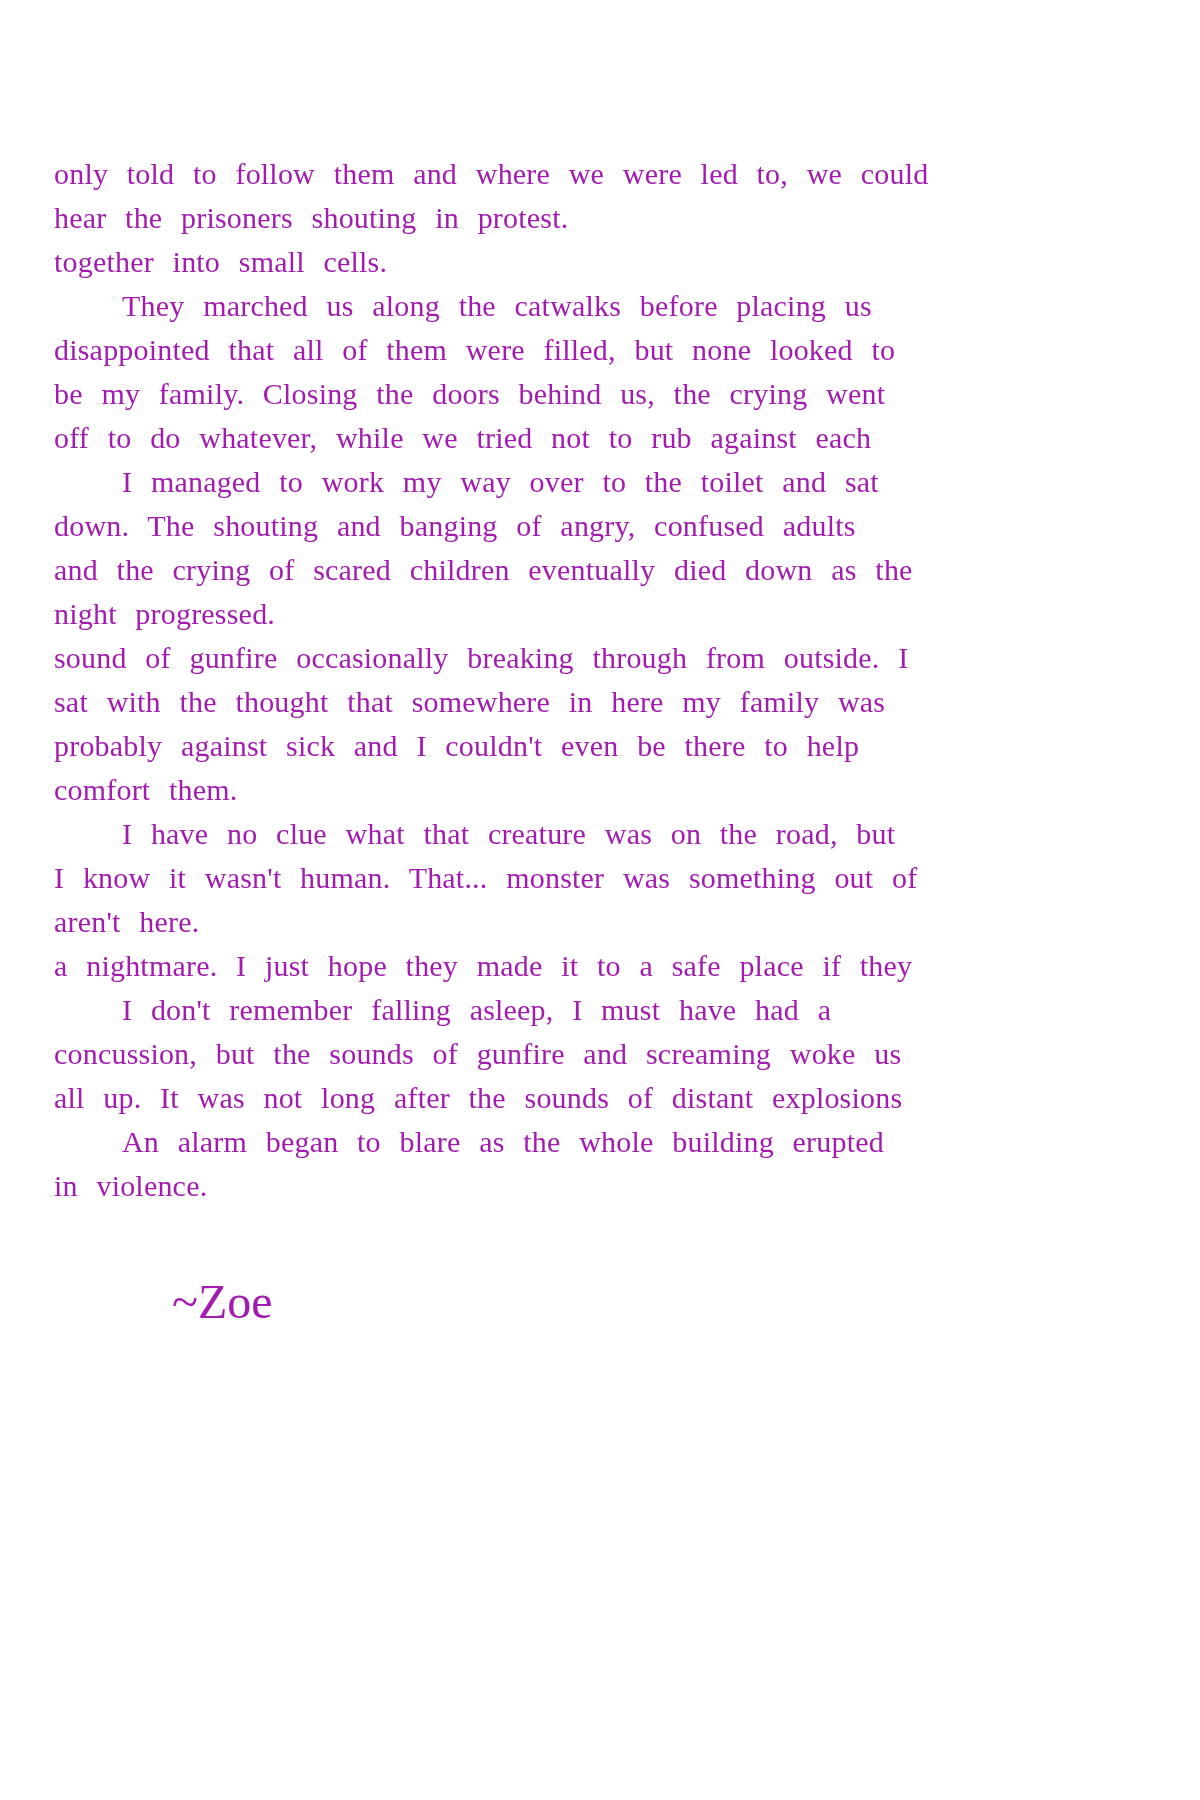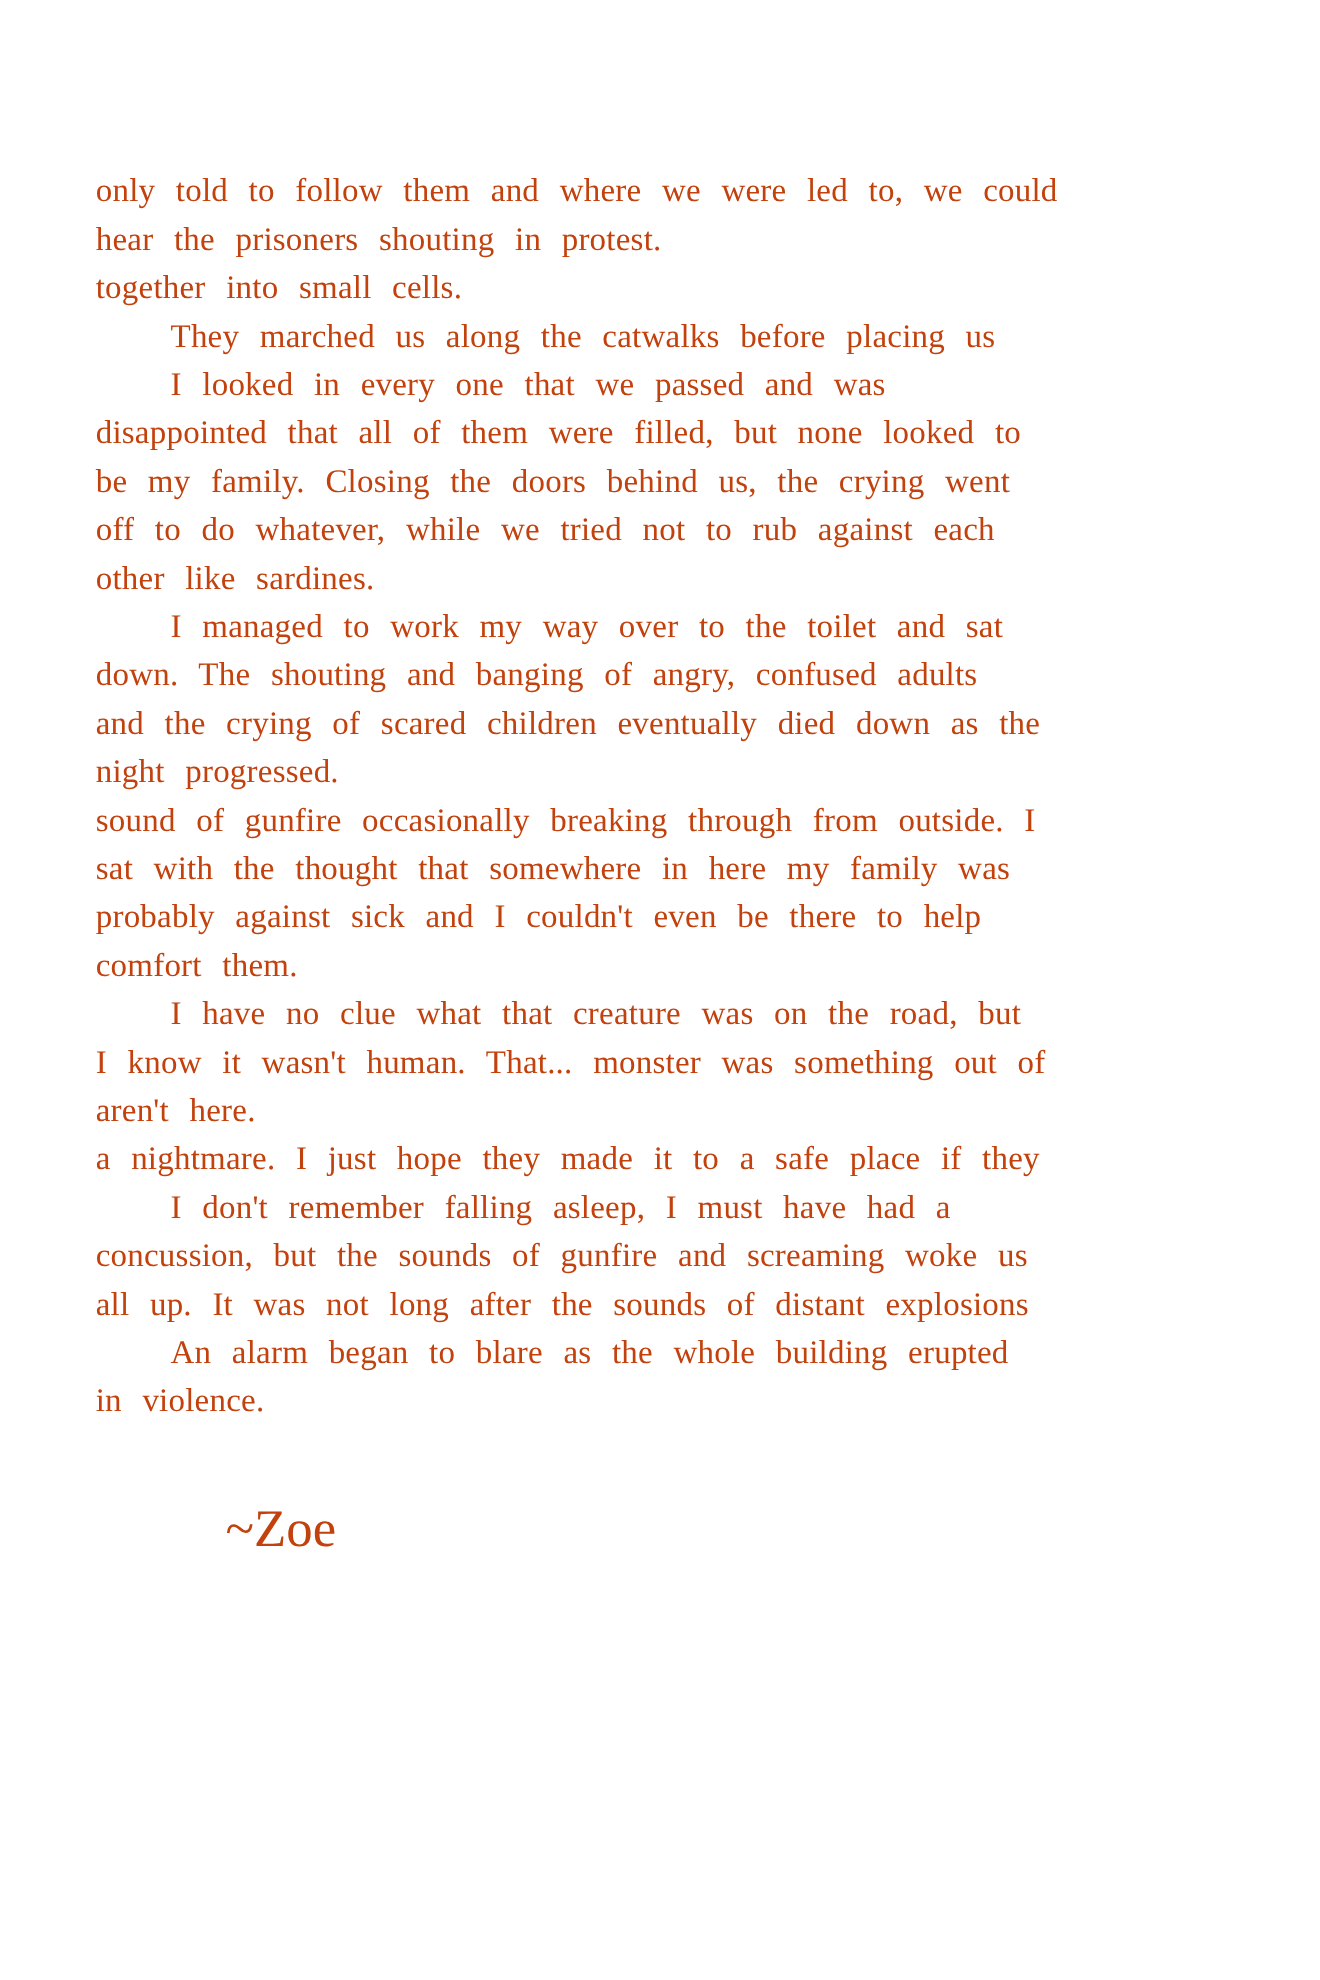--- a/index.html
+++ b/index.html
@@ -8,25 +8,25 @@
     background: #ffffff;
   }
   .page {
     position: relative;
     width: 1200px;
     height: 1800px;
     background: #ffffff;
     overflow: hidden;
   }
   .content {
-    padding: 152px 150px 0 87px;
+    padding: 152px 150px 0 54px;
     font-family: "Liberation Serif", "DejaVu Serif", serif;
     font-size: 30px;
     line-height: 44px;
-    color: #c2410c;
+    color: #a21caf;
     word-spacing: 11px;
     letter-spacing: 0.2px;
   }
   .para {
     margin: 0;
     padding: 0;
   }
   .line {
     white-space: nowrap;
     text-align: left;
@@ -53,25 +53,23 @@
       <div class="line">only told to follow them and where we were led to, we could</div>
       <div class="line">hear the prisoners shouting in protest.</div>
     </div>
 
     <div class="para">
       <div class="line">together into small cells.</div>
       <div class="line indent">They marched us along the catwalks before placing us</div>
     </div>
 
     <div class="para">
-      <div class="line indent">I looked in every one that we passed and was</div>
       <div class="line">disappointed that all of them were filled, but none looked to</div>
       <div class="line">be my family. Closing the doors behind us, the crying went</div>
       <div class="line">off to do whatever, while we tried not to rub against each</div>
-      <div class="line">other like sardines.</div>
     </div>
 
     <div class="para">
       <div class="line indent">I managed to work my way over to the toilet and sat</div>
       <div class="line">down. The shouting and banging of angry, confused adults</div>
       <div class="line">and the crying of scared children eventually died down as the</div>
       <div class="line">night progressed.</div>
     </div>
 
     <div class="para">

